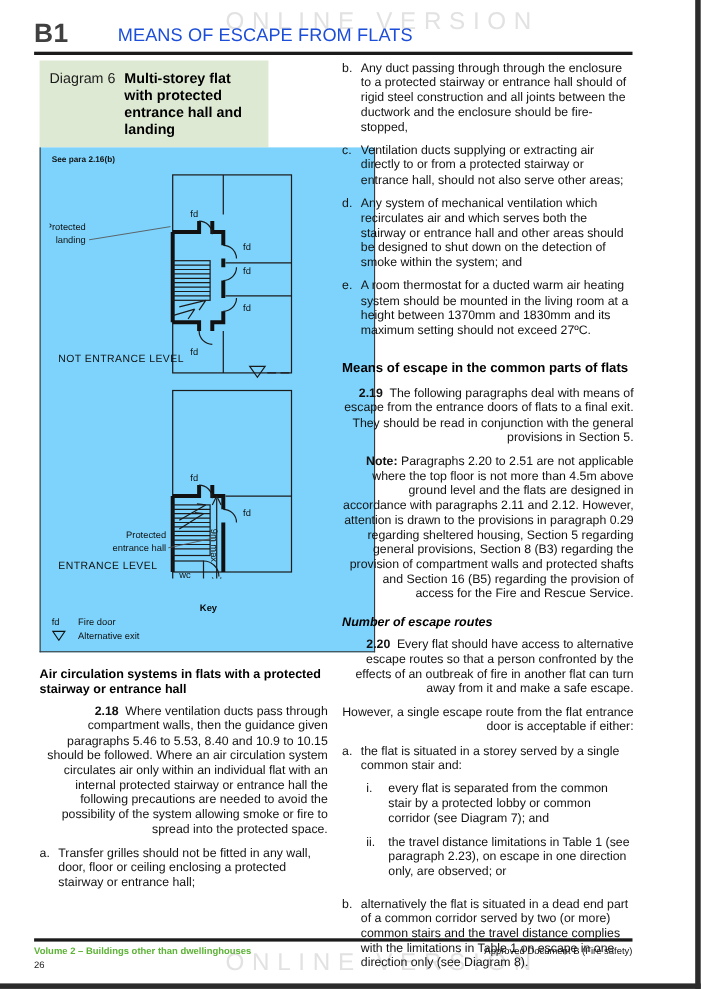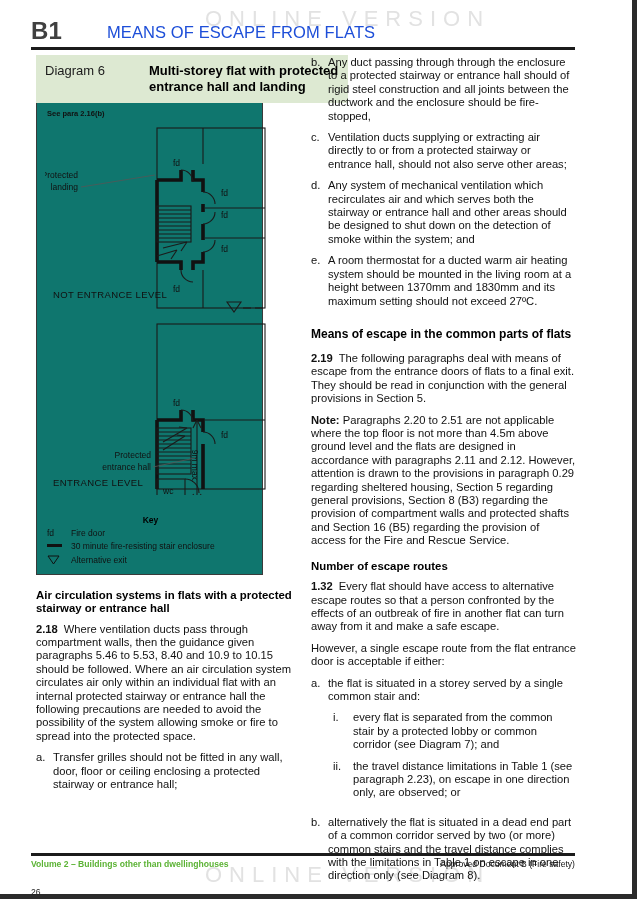--- a/index.html
+++ b/index.html
@@ -56,35 +56,35 @@
   }
   .col-right{
     position:absolute;left:311px;top:56px;width:265px;z-index:2;
   }
 
   
   .diagram-hdr{
     background:#dde9d2;
     padding:8px 9px 9px 9px;
     box-sizing:border-box;
-    width:312px;
+    width:208px;
   }
   .dg-row{display:flex;align-items:flex-start;}
   .dg-num{
     font-size:13px;color:#1b1b1b;white-space:nowrap;margin-right:8px;line-height:15px;
   }
   .dg-title{
-    font-size:13px;font-weight:bold;color:#000;line-height:15.5px;margin-left:36px;
+    font-size:13px;font-weight:bold;color:#000;line-height:15.5px;
   }
   .diagram-body{
     border:1px solid #3a3a3a;
     border-top:none;
-    width:227px;
+    width:305px;
     box-sizing:border-box;
-    background:#0f766e;
+    background:#7dd3fc;
     padding:6px 8px 8px 8px;
     position:relative;
   }
   .see-para{
     font-size:7.5px;font-weight:bold;color:#111;margin:0 0 2px 2px;
   }
   .dg-svg-wrap{width:246px;}
   .note-block{
     margin-top:7px;font-size:8.5px;line-height:11.5px;color:#111;
     padding-left:2px;
@@ -104,21 +104,21 @@
 
   
   h3.sub{
     font-size:11.4px;font-weight:bold;line-height:13.5px;margin:14px 0 7px 0;color:#000;
   }
   h2.sect{
     font-size:12px;font-weight:bold;line-height:19px;margin:17px 0 8px 0;color:#000;
   }
   p.para{
     font-size:11.2px;line-height:13.4px;margin:0 0 8px 0;color:#111;
-    text-align:left;
+    text-align:right;
   }
   p.para b{font-weight:bold;}
   .num{font-weight:bold;margin-right:6px;}
   ul.lst{list-style:none;margin:0 0 0 0;padding:0;}
   ul.lst > li{
     display:flex;font-size:11.2px;line-height:13.4px;margin-bottom:8px;color:#111;
   }
   .mk{flex:0 0 17px;}
   .mk-rom{flex:0 0 20px;}
   .txt{flex:1;}
@@ -130,21 +130,21 @@
   
   .footer{
     position:absolute;left:31px;top:853px;width:544px;z-index:2;text-align:center;
   }
   .foot-rule{width:544px;height:2.5px;background:#1b1b1b;}
   .foot-row{position:relative;height:28px;margin-top:3px;}
   .foot-vol{
     position:absolute;left:0;top:0;font-size:8.6px;font-weight:bold;color:#5cb335;
   }
   .foot-pg{
-    position:absolute;left:0;top:28px;font-size:8.6px;color:#222;
+    position:absolute;left:0;top:13px;font-size:8.6px;color:#222;
   }
   .foot-doc{
     position:absolute;right:0;top:0;font-size:8.6px;color:#111;
   }
 </style>
 </head>
 <body>
 
 <div class="page-frame">
 
@@ -288,26 +288,20 @@
 
       <div class="key-title">Key</div>
 
       <div class="key-row">
         <span class="key-sym">
           <span class="key-fd">fd</span>
         </span>
         <span>Fire door</span>
       </div>
 
-      <div class="key-row">
-        <span class="key-sym">
-          <span class="key-bar"></span>
-        </span>
-        <span>30 minute fire-resisting stair enclosure</span>
-      </div>
 
       <div class="key-row">
         <span class="key-sym">
           <svg width="13" height="11" viewBox="0 0 13 11">
               <path d="M1,2 L12,2 L6.5,10 Z" fill="none" stroke="#111" stroke-width="1"></path>
             </svg>
         </span>
         <span>Alternative exit</span>
       </div>
     </div>
@@ -351,24 +345,24 @@
 
     <p class="para">
       <span class="num">2.19</span><span>The following paragraphs deal with means of escape from the entrance doors of flats to a final exit. They should be read in conjunction with the general provisions in Section 5.</span>
     </p>
 
     <p class="para">
       <b>Note:</b>
       <span>Paragraphs 2.20 to 2.51 are not applicable where the top floor is not more than 4.5m above ground level and the flats are designed in accordance with paragraphs 2.11 and 2.12. However, attention is drawn to the provisions in paragraph 0.29 regarding sheltered housing, Section 5 regarding general provisions, Section 8 (B3) regarding the provision of compartment walls and protected shafts and Section 16 (B5) regarding the provision of access for the Fire and Rescue Service.</span>
     </p>
 
-    <h3 class="sub" style="margin-top:12px;">Number of escape routes</h3>
+    <h3 class="sub" style="margin-top:12px;font-style:italic;">Number of escape routes</h3>
 
     <p class="para">
-      <span class="num">1.32</span><span>Every flat should have access to alternative escape routes so that a person confronted by the effects of an outbreak of fire in another flat can turn away from it and make a safe escape.</span>
+      <span class="num">2.20</span><span>Every flat should have access to alternative escape routes so that a person confronted by the effects of an outbreak of fire in another flat can turn away from it and make a safe escape.</span>
     </p>
 
     <p class="para">However, a single escape route from the flat entrance door is acceptable if either:</p>
 
     <ul class="lst">
       <li style="flex-wrap:wrap;">
         <span class="mk">a.</span>
         <span class="txt">the flat is situated in a storey served by a single common stair and:</span>
         <ul class="sublst" style="width:100%;margin-top:8px;">
           <li>

